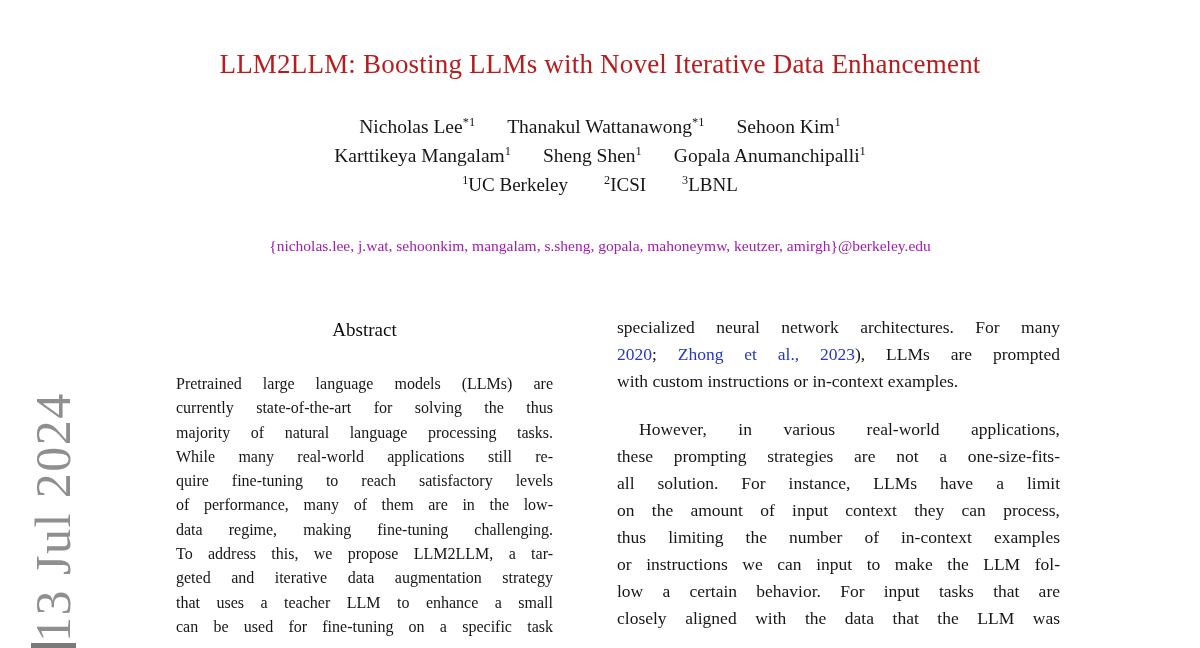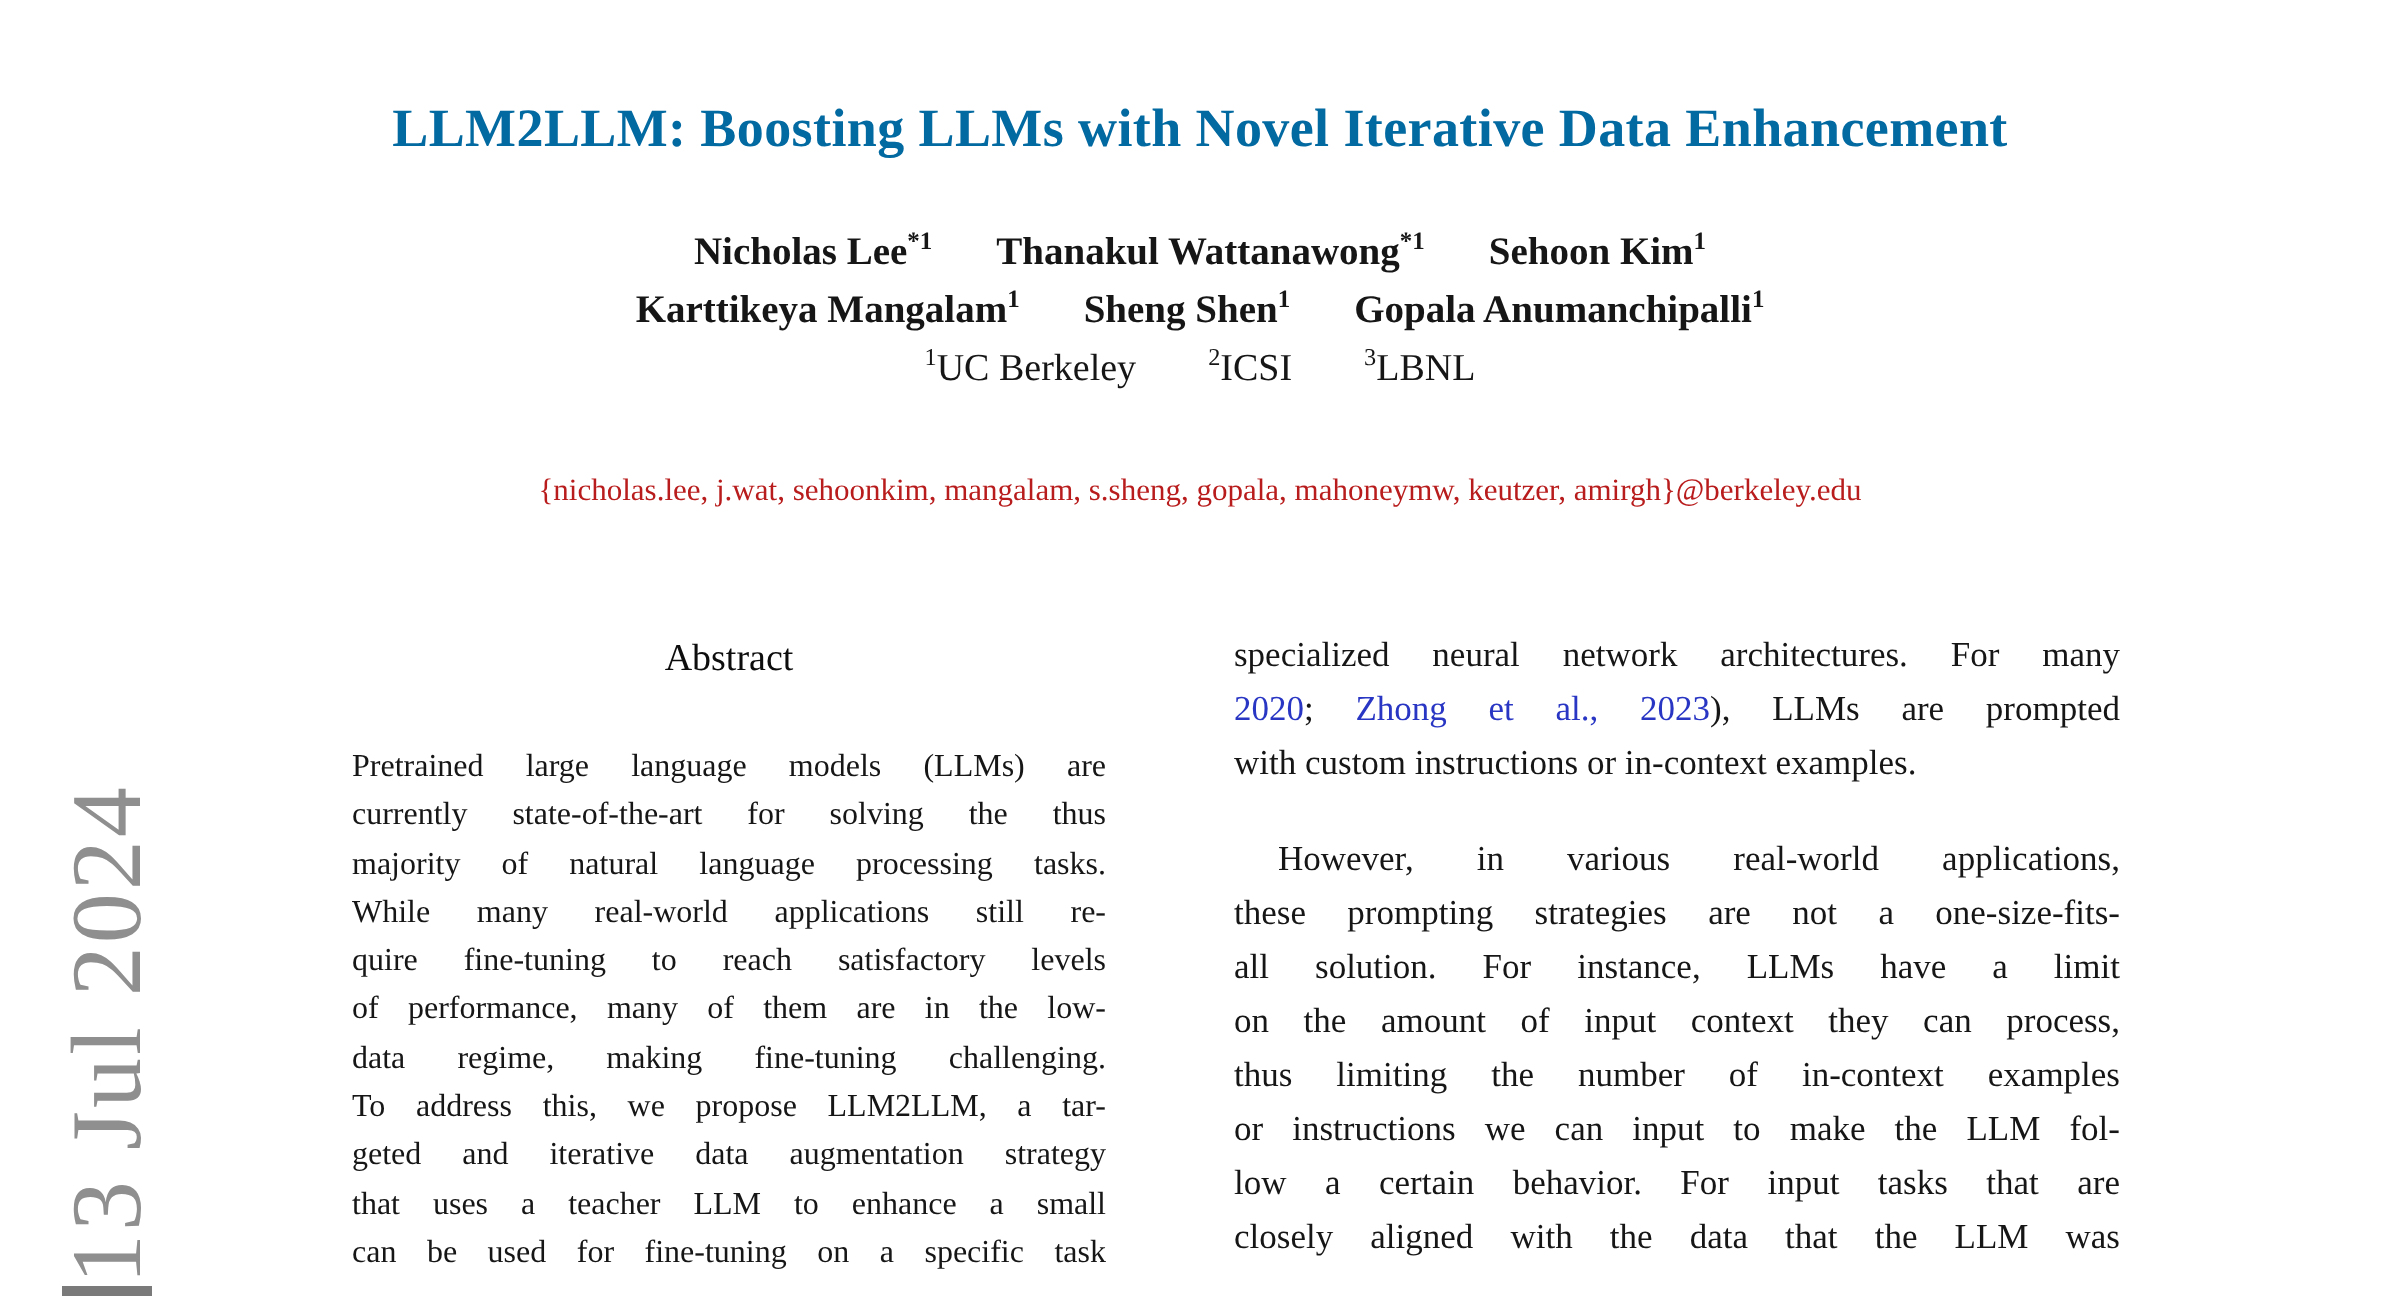--- a/index.html
+++ b/index.html
@@ -7,34 +7,34 @@
     width:1200px;height:648px;overflow:hidden;position:relative;
     background:#ffffff;
     font-family:"Liberation Serif", serif;
     color:#161616;
   }
   .page{position:absolute;inset:0;}
 
   
   .title{
     position:absolute;top:49px;left:0;width:1200px;
-    text-align:center;font-size:27px;font-weight:bold;color:#0369a1;
+    text-align:center;font-size:27px;font-weight:normal;color:#b91c1c;
     letter-spacing:.2px;
   }
   .authors{
     position:absolute;top:112px;left:0;width:1200px;text-align:center;
   }
-  .authors .aline{line-height:29px;font-size:19.5px;font-weight:bold;}
+  .authors .aline{line-height:29px;font-size:19.5px;font-weight:normal;}
   .authors .aline span.person{margin:0 16px;white-space:nowrap;}
   .authors .affils{line-height:29px;font-size:19px;font-weight:normal;}
   .authors .affils span.affil{margin:0 18px;white-space:nowrap;}
   sup{font-size:64%;line-height:0;}
   .email{
     position:absolute;top:237px;left:0;width:1200px;text-align:center;
-    font-size:15.5px;color:#b91c1c;
+    font-size:15.5px;color:#a21caf;
   }
 
   
   .col-left{
     position:absolute;left:176px;top:318px;width:377px;
     font-size:16px;line-height:24.3px;
   }
   .abstract-heading{
     text-align:center;font-weight:normal;font-size:19px;line-height:24px;
     margin-bottom:30px;color:#0d0d0d;

